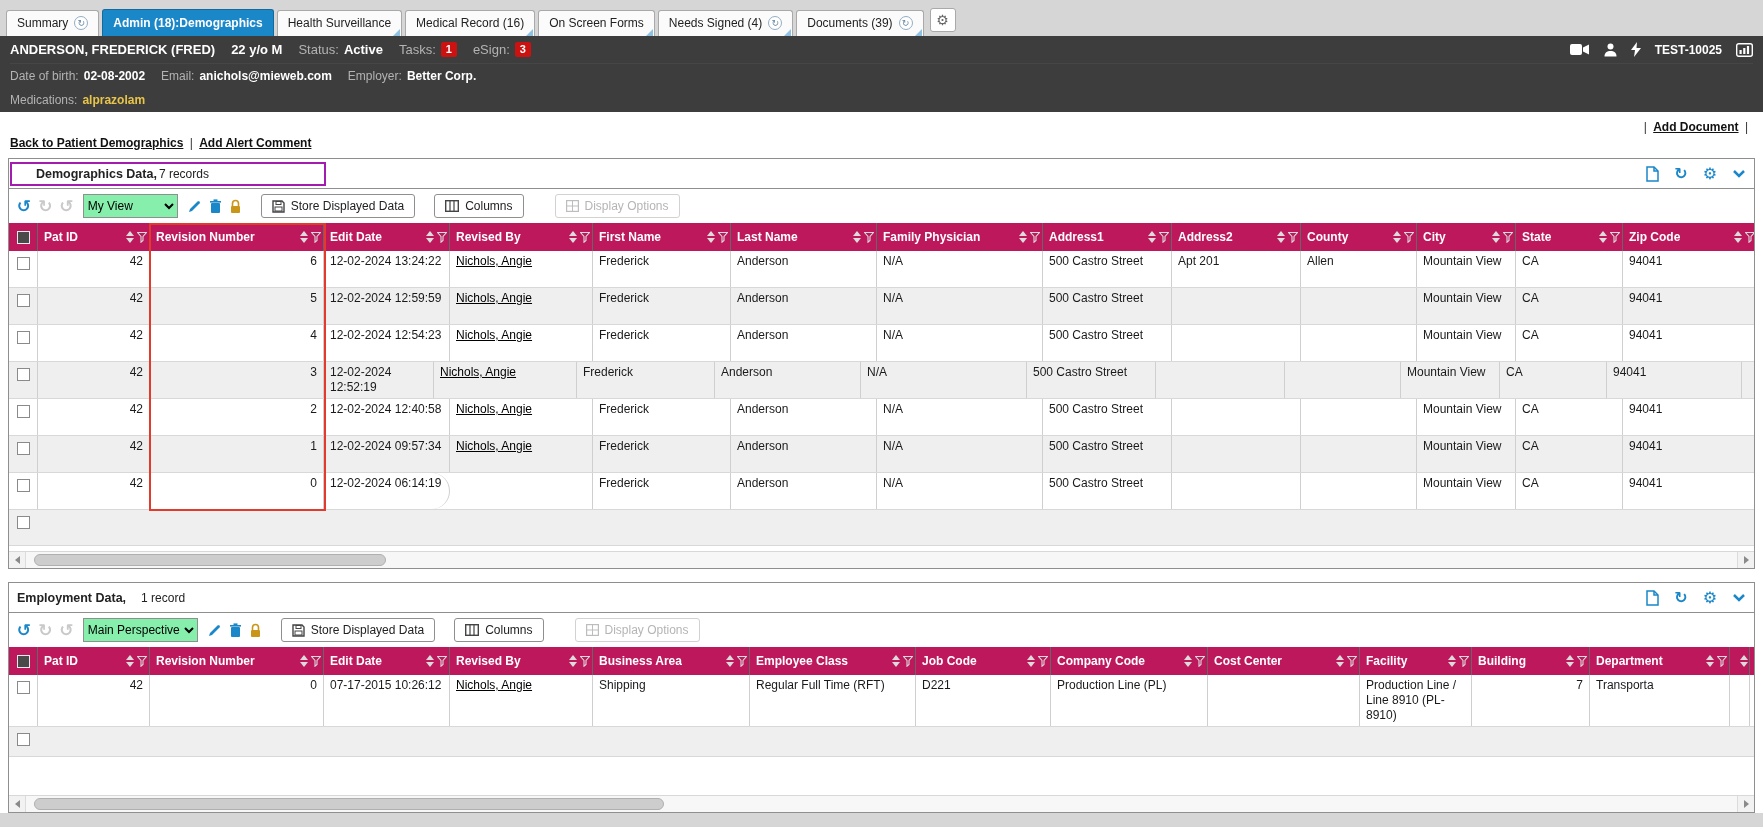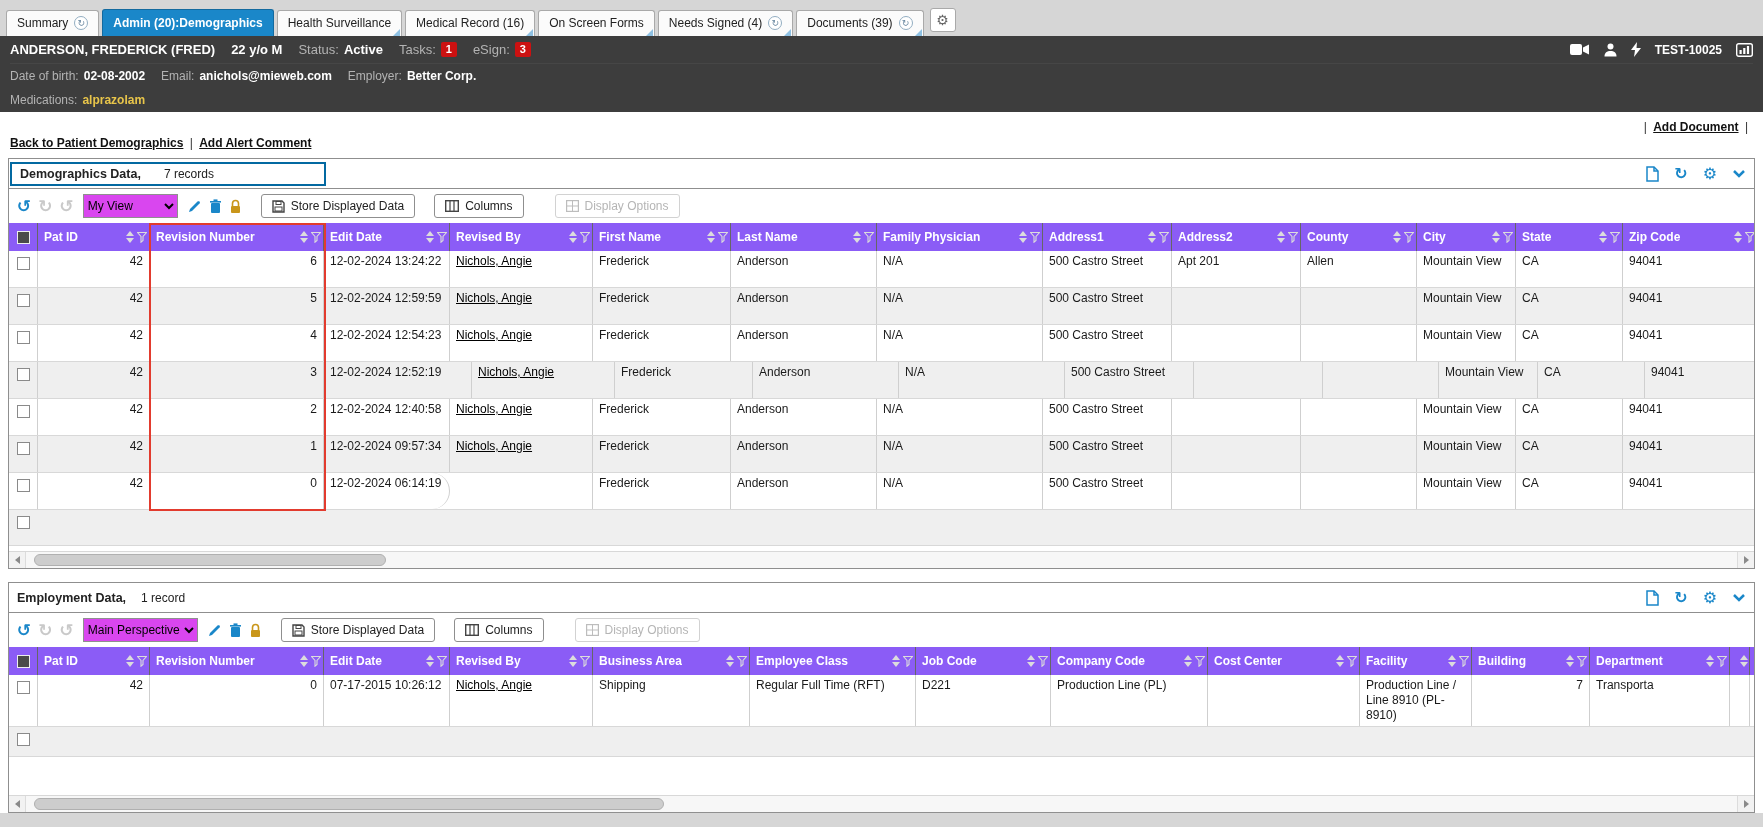--- a/index.html
+++ b/index.html
@@ -37,42 +37,42 @@
   
   .content { background:#fff; padding:4px 8px 0 8px; min-height:700px; }
   .adddoc-row { text-align:right; font-size:12px; padding:4px 4px 0 0; height:18px; }
   .backlinks-row { font-size:12px; padding:2px 0 8px 2px; }
   .tlink { font-weight:bold; text-decoration:underline; color:#111; cursor:pointer; }
   .pipe { color:#333; padding:0 3px; }
 
   
   .panel { border:1px solid #8f8f8f; background:#fff; margin-bottom:13px; }
   .panel-titlebar { display:flex; align-items:center; border-bottom:1px solid #8f8f8f; min-height:30px; padding:0 8px 0 0; }
-  .title-annot { border:2px solid #0369a1; margin:1px 0 1px 1px; padding:3px 8px; width:316px;
-    display:flex; align-items:baseline; gap:23px; }
+  .title-annot { border:2px solid #a21caf; margin:1px 0 1px 1px; padding:3px 24px; width:316px;
+    display:flex; align-items:baseline; gap:2px; }
   .title-plain { padding:3px 8px; display:flex; align-items:baseline; gap:15px; }
   .panel-title { font-weight:bold; font-size:12.5px; color:#222; }
   .panel-count { font-size:12px; color:#222; }
   .titlebar-icons { margin-left:auto; display:flex; align-items:center; gap:15px; }
   .titlebar-icons .glyph { color:#1a87c9; font-size:16px; font-weight:bold; line-height:1; cursor:pointer; }
   .titlebar-icons svg { display:block; cursor:pointer; }
 
   .toolbar { display:flex; align-items:center; gap:7px; padding:5px 8px; height:34px; }
   .tb-glyph { font-size:17px; font-weight:bold; line-height:1; cursor:pointer; }
   .blue { color:#1a87c9; }
   .gray { color:#c9c9c9; }
-  .view-select { height:24px; font-size:12px; border:1px solid #8f8f8f; background:#d946ef; margin:0 2px; min-width:95px; }
+  .view-select { height:24px; font-size:12px; border:1px solid #8f8f8f; background:#86efac; margin:0 2px; min-width:95px; }
   .tb-svg { display:block; cursor:pointer; }
   .btn { display:inline-flex; align-items:center; gap:6px; background:#fff; border:1px solid #8f8f8f; border-radius:3px;
     font-size:12px; color:#222; padding:4px 10px; margin-left:12px; cursor:pointer; white-space:nowrap; }
   .btn.disabled { color:#b5b5b5; border-color:#d2d2d2; cursor:default; margin-left:24px; }
 
   
   .gridwrap { position:relative; overflow:hidden; }
-  .grid-header { display:flex; background:#8b5cf6; color:#fff; font-weight:bold; font-size:12px; overflow:hidden; }
+  .grid-header { display:flex; background:#be185d; color:#fff; font-weight:bold; font-size:12px; overflow:hidden; }
   .hcell { display:flex; align-items:center; min-height:28px; padding:0 2px 0 6px; border-right:1px solid #666;
     flex:0 0 auto; cursor:pointer; overflow:hidden; }
   .hlabel { flex:1 1 auto; overflow:hidden; white-space:nowrap; }
   .sort-icon { display:flex; flex-direction:column; margin:0 3px 0 4px; cursor:pointer; flex:0 0 auto; }
   .tri { width:0; height:0; border-left:4px solid transparent; border-right:4px solid transparent; display:block; }
   .tri.up { border-bottom:5px solid #dcdcdc; margin-bottom:2px; }
   .tri.down { border-top:5px solid #dcdcdc; }
   .filter-wrap { flex:0 0 auto; display:flex; align-items:center; cursor:pointer; }
 
   .grid-row { display:flex; background:#fff; border-bottom:1px solid #d8d8d8; min-height:37px; font-size:12px; overflow:hidden; }
@@ -105,21 +105,21 @@
 </style>
 </head>
 <body>
 
 <div class="tabbar">
   <div class="tab">
       <span>Summary</span>
       <span class="popout">↻</span>
     </div>
     <div class="tab active">
-      <span>Admin (20):Demographics</span>
+      <span>Admin (18):Demographics</span>
     </div>
     <div class="tab fold">
       <span>Health Surveillance</span>
     </div>
     <div class="tab fold">
       <span>Medical Record (16)</span>
     </div>
     <div class="tab fold">
       <span>On Screen Forms</span>
     </div>
@@ -511,21 +511,21 @@
             <div class="cell" style="width: 99px;">Mountain View</div>
             <div class="cell" style="width: 107px;">CA</div>
             <div class="cell" style="width: 135px;">94041</div>
           </div>
           <div class="grid-row alt">
             <div class="cbcell">
               <span class="checkbox"></span>
             </div>
             <div class="cell num" style="width: 112px;">42</div>
             <div class="cell num" style="width: 174px;">3</div>
-            <div class="cell" style="width: 148px;">12-02-2024 12:52:19</div>
+            <div class="cell" style="width: 110px;">12-02-2024 12:52:19</div>
             <div class="cell" style="width: 143px;"><span class="link">Nichols, Angie</span></div>
             <div class="cell" style="width: 138px;">Frederick</div>
             <div class="cell" style="width: 146px;">Anderson</div>
             <div class="cell" style="width: 166px;">N/A</div>
             <div class="cell" style="width: 129px;">500 Castro Street</div>
             <div class="cell" style="width: 129px;"></div>
             <div class="cell" style="width: 116px;"></div>
             <div class="cell" style="width: 99px;">Mountain View</div>
             <div class="cell" style="width: 107px;">CA</div>
             <div class="cell" style="width: 135px;">94041</div>

